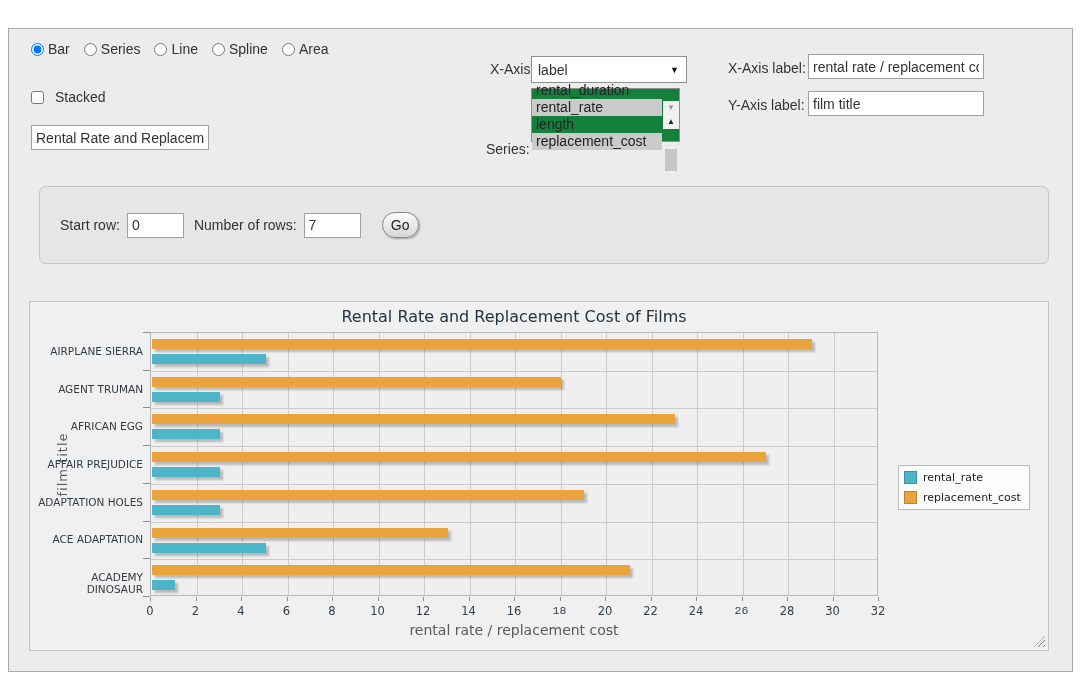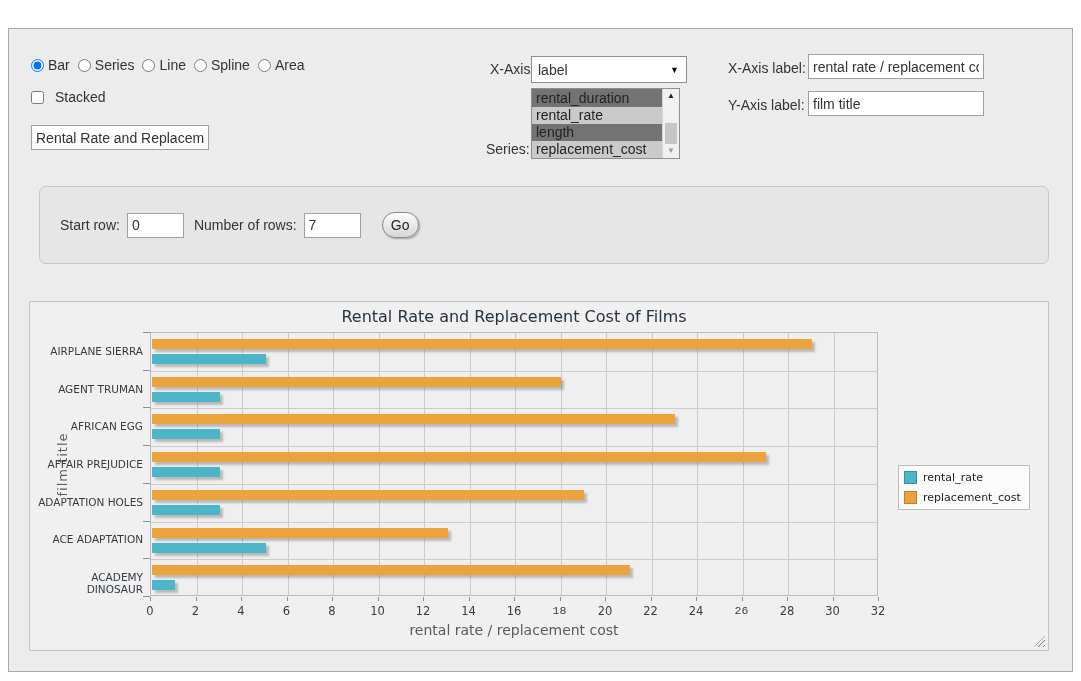--- a/index.html
+++ b/index.html
@@ -7,37 +7,37 @@
   .page { position:relative; width:1081px; height:681px; overflow:hidden; }
 
   .fieldset { position:absolute; left:8px; top:28px; width:1065px; height:644px;
               border:1px solid #a9a9a9; background:#ececec; }
   .legend-tab { position:absolute; left:20px; top:-21px; background:#fff; border:1px solid #b3b3b3;
                 padding:5px 14px; font-size:14px; font-weight:bold; color:#222;
                 box-shadow:2px 2px 4px rgba(0,0,0,0.35); }
 
   .lbl { font-size:14px; color:#333; }
 
-  .radio-row { position:absolute; left:22px; top:28px; display:flex; align-items:flex-end; gap:8px; }
+  .radio-row { position:absolute; left:22px; top:12px; display:flex; align-items:flex-end; gap:14px; }
   .radio-row label { display:flex; align-items:center; gap:4px; font-size:14px; color:#333; }
   .stacked { position:absolute; left:22px; top:60px; display:flex; align-items:center; gap:11px; font-size:14px; color:#333; }
 
   input[type=text] { border:1px solid #a0a0a0; background:#fff; font-size:14px; color:#333;
                      padding:0 4px; height:25px; font-family:"Liberation Sans",sans-serif; }
   .title-input { position:absolute; left:22px; top:96px; width:178px; }
 
   .xaxis-caption { position:absolute; left:481px; top:32px; }
   .select { position:absolute; left:522px; top:27px; width:156px; height:27px; background:#fff;
             border:1px solid #8f8f8f; display:flex; align-items:center; justify-content:space-between;
             padding:0 7px 0 6px; font-size:14px; color:#333; cursor:default; }
   .select .chev { font-size:9px; color:#111; }
 
   .series-caption { position:absolute; left:477px; top:112px; }
-  .listbox { position:absolute; left:522px; top:59px; width:149px; height:71px; background:#737373;
-             border:1px solid #8f8f8f; display:flex; }
+  .listbox { position:absolute; left:522px; top:59px; width:149px; height:54px; background:#15803d;
+             border:1px solid #8f8f8f; display:flex;align-items:center; }
   .listbox .options { flex:1; overflow:hidden; padding-top:1px; }
   .listbox .opt { font-size:14px; color:#222; padding:0 4px; height:17px; line-height:16px; white-space:nowrap; }
   .listbox .opt.sel { background:#cacaca; }
   .sb { width:17px; background:#f1f1f1; border-left:1px solid #d4d4d4; position:relative; }
   .sb-up,.sb-down { position:absolute; left:0; width:16px; height:14px; text-align:center;
                     font-size:8px; line-height:14px; background:#f1f1f1; }
   .sb-up { top:0; color:#222; }
   .sb-down { bottom:0; color:#999; }
   .sb-thumb { position:absolute; left:2px; top:34px; width:12px; height:22px; background:#c6c6c6; }
 

